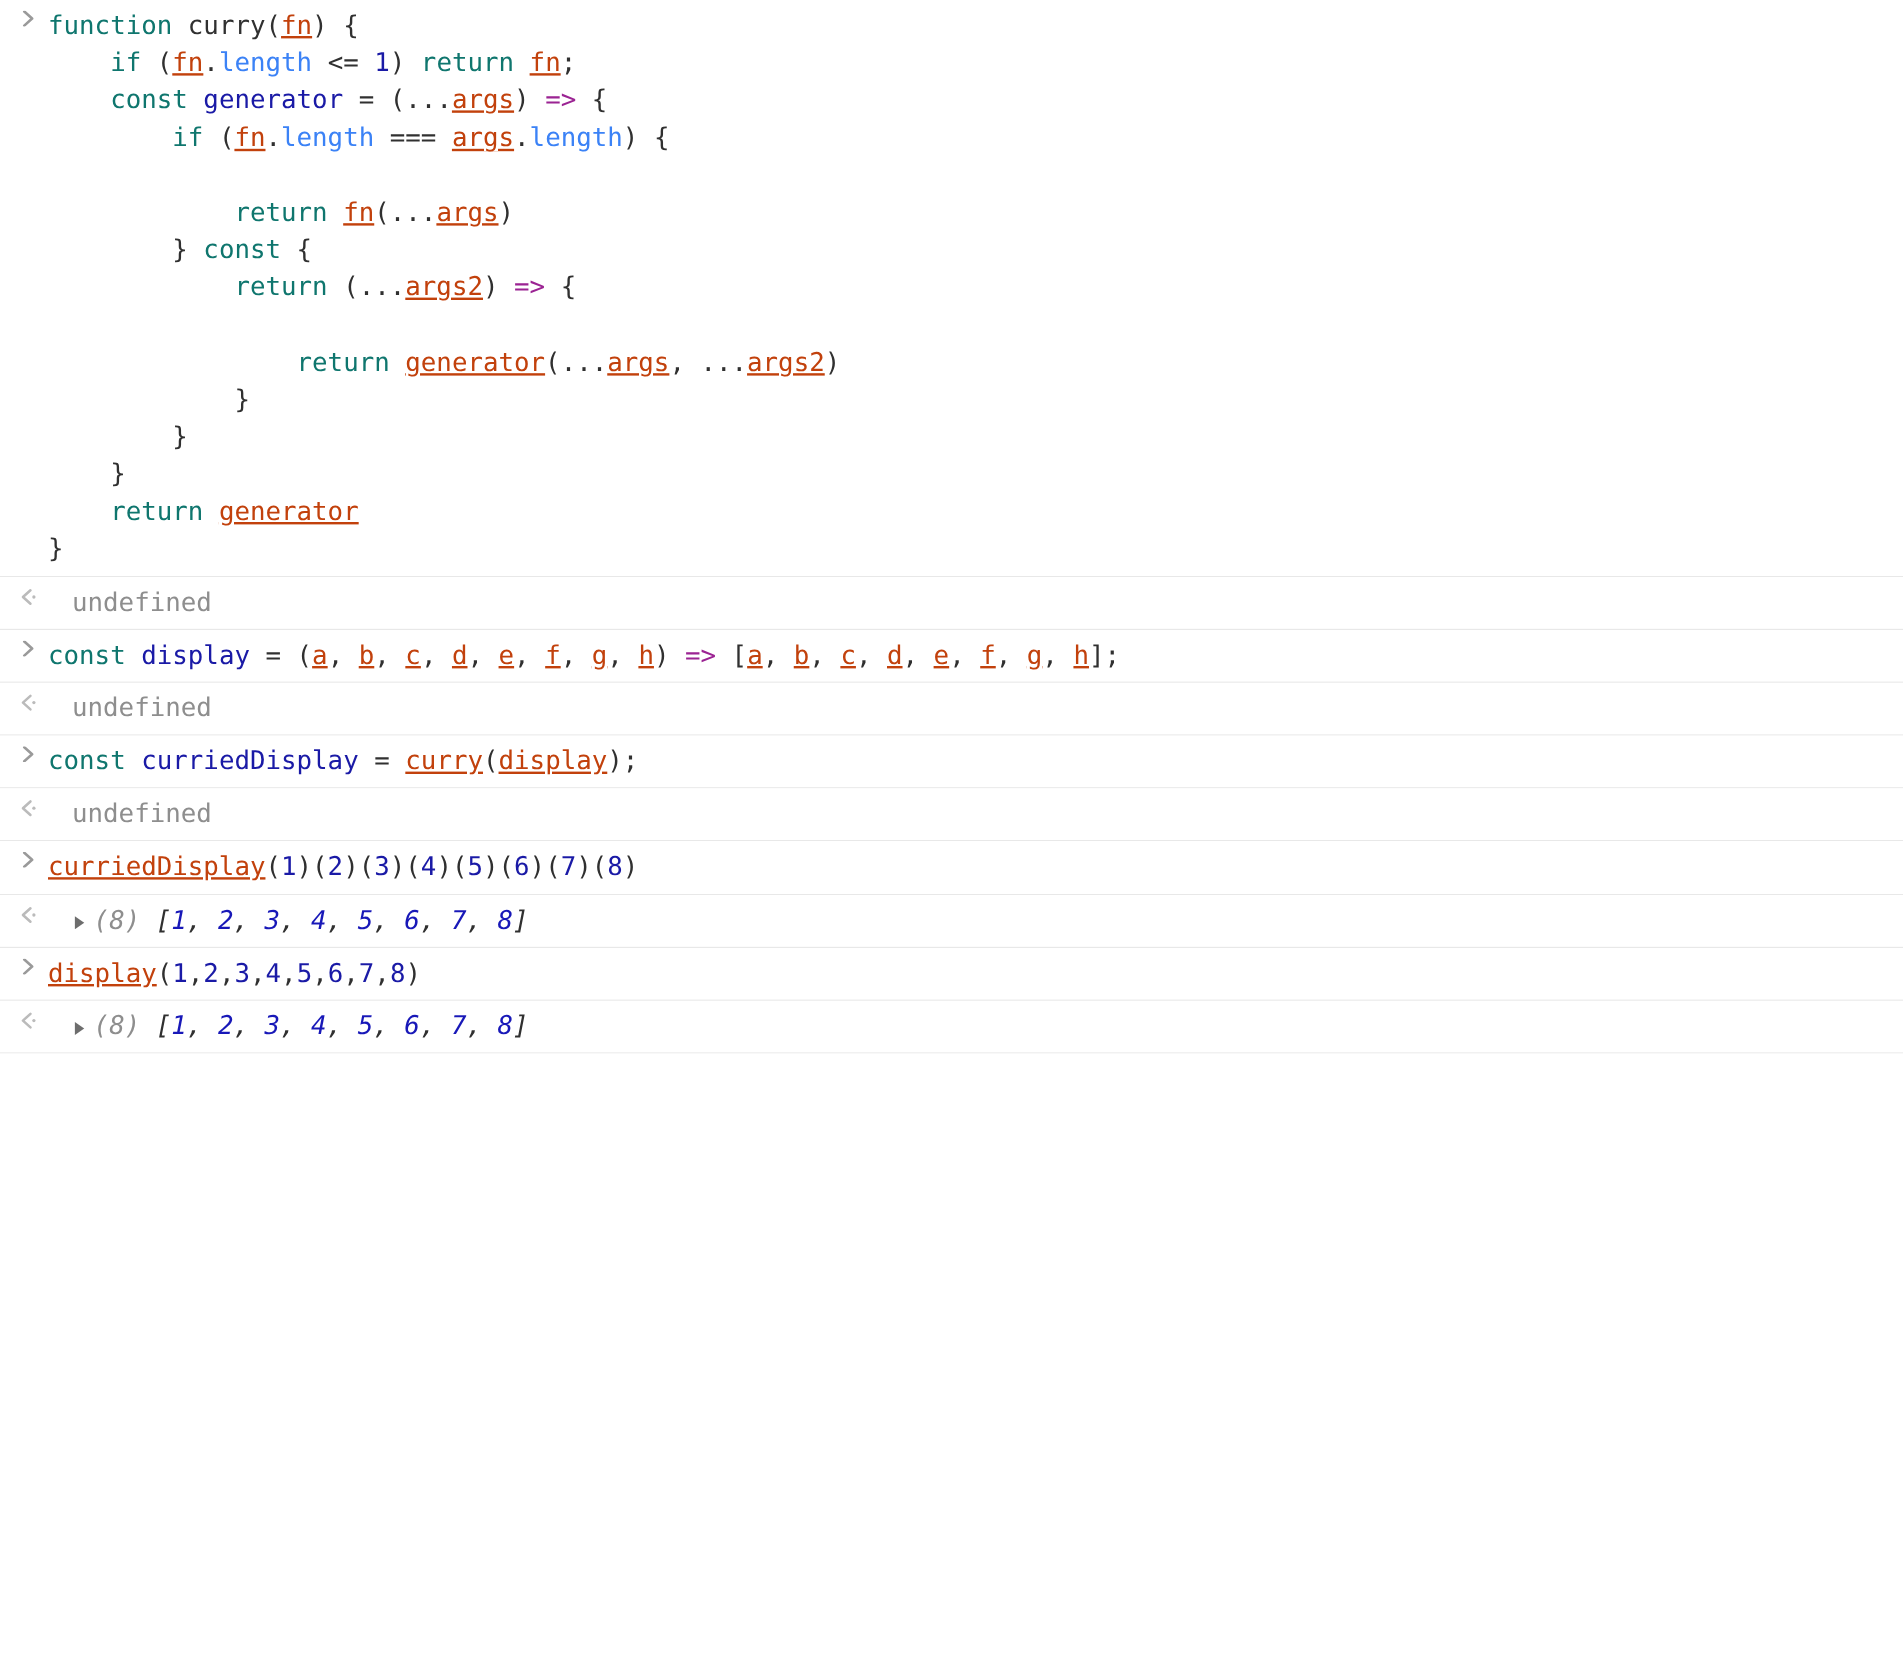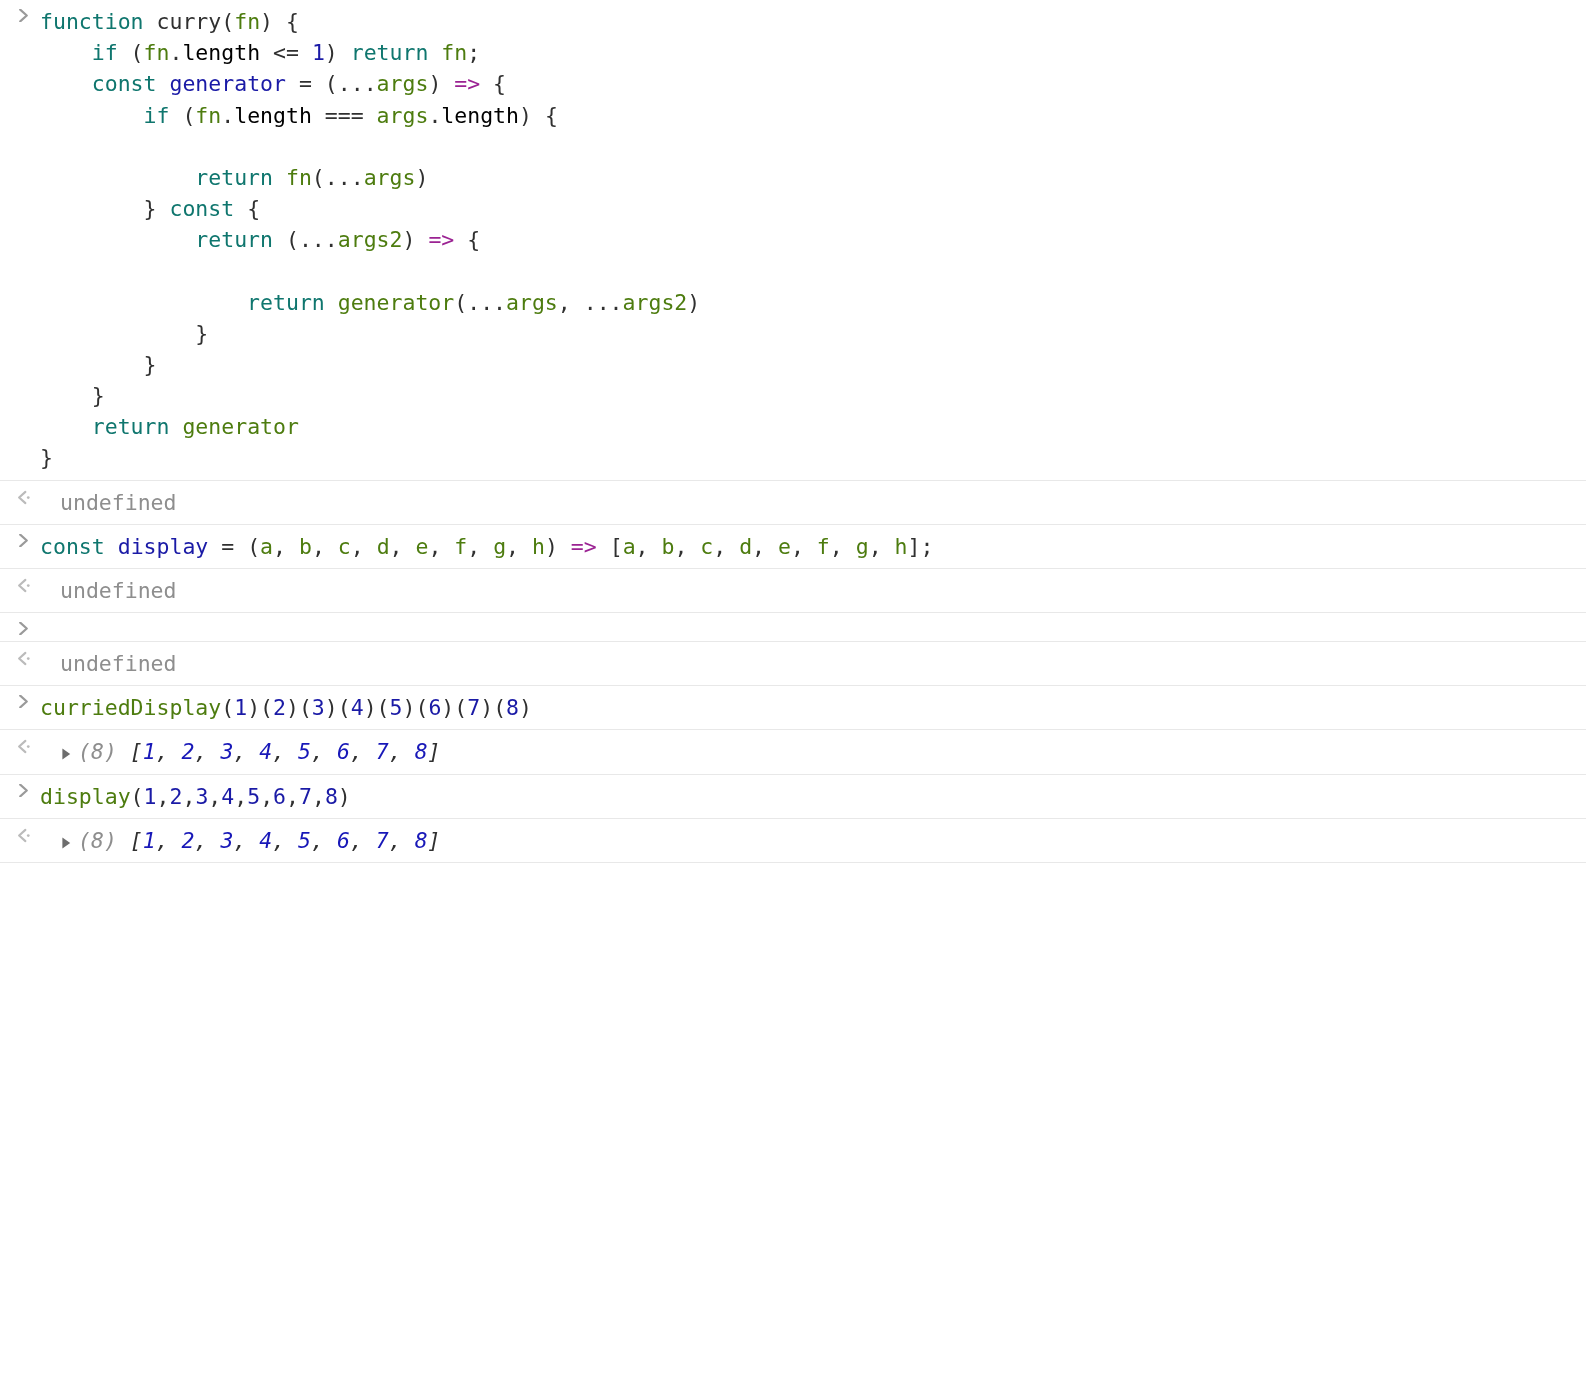--- a/index.html
+++ b/index.html
@@ -44,23 +44,23 @@
       align-items: center;
       margin-right: 6px;
       position: relative;
       top: 1px;
     }
     .expand svg { display: block; }
 
     
     .kw    { color: #0f766e; }   
     .fname { color: #303030; }   
-    .ident { color: #4d7c0f; }   
+    .ident { color: #c2410c; text-decoration: underline; }   
     .decl  { color: #1a1aa6; }   
-    .prop  { color: #000000; }   
+    .prop  { color: #3b82f6; }   
     .num   { color: #1a1aa6; }   
     .op    { color: #303030; }   
     .arrow { color: #9b2393; }   
     .punc  { color: #303030; }   
     .spread{ color: #303030; }
     .undef { color: #8e8e8e; }   
   </style>
 </head>
 <body>
 
@@ -112,20 +112,21 @@
         </svg>
       </div>
       <div class="content"><span class="undef">undefined</span></div>
     </div>
     <div class="entry input">
       <div class="gutter">
         <svg width="13" height="13" viewBox="0 0 10 10">
           <path d="M2.5 0.5 L7.5 5 L2.5 9.5" fill="none" stroke="#9a9a9a" stroke-width="1.7" stroke-linecap="round" stroke-linejoin="round"></path>
         </svg>
       </div>
+      <div class="content"><span class="kw">const</span><span class="punc"> </span><span class="decl">curriedDisplay</span><span class="punc"> </span><span class="op">=</span><span class="punc"> </span><span class="ident">curry</span><span class="punc">(</span><span class="ident">display</span><span class="punc">);</span></div>
     </div>
     <div class="entry result">
       <div class="gutter">
         <svg width="15" height="15" viewBox="0 0 12 12">
           <path d="M7.5 1.5 L2.5 6 L7.5 10.5" fill="none" stroke="#bbbbbb" stroke-width="1.7" stroke-linecap="round" stroke-linejoin="round"></path>
           <circle cx="9.8" cy="6" r="1.1" fill="#bbbbbb"></circle>
         </svg>
       </div>
       <div class="content"><span class="undef">undefined</span></div>
     </div>

